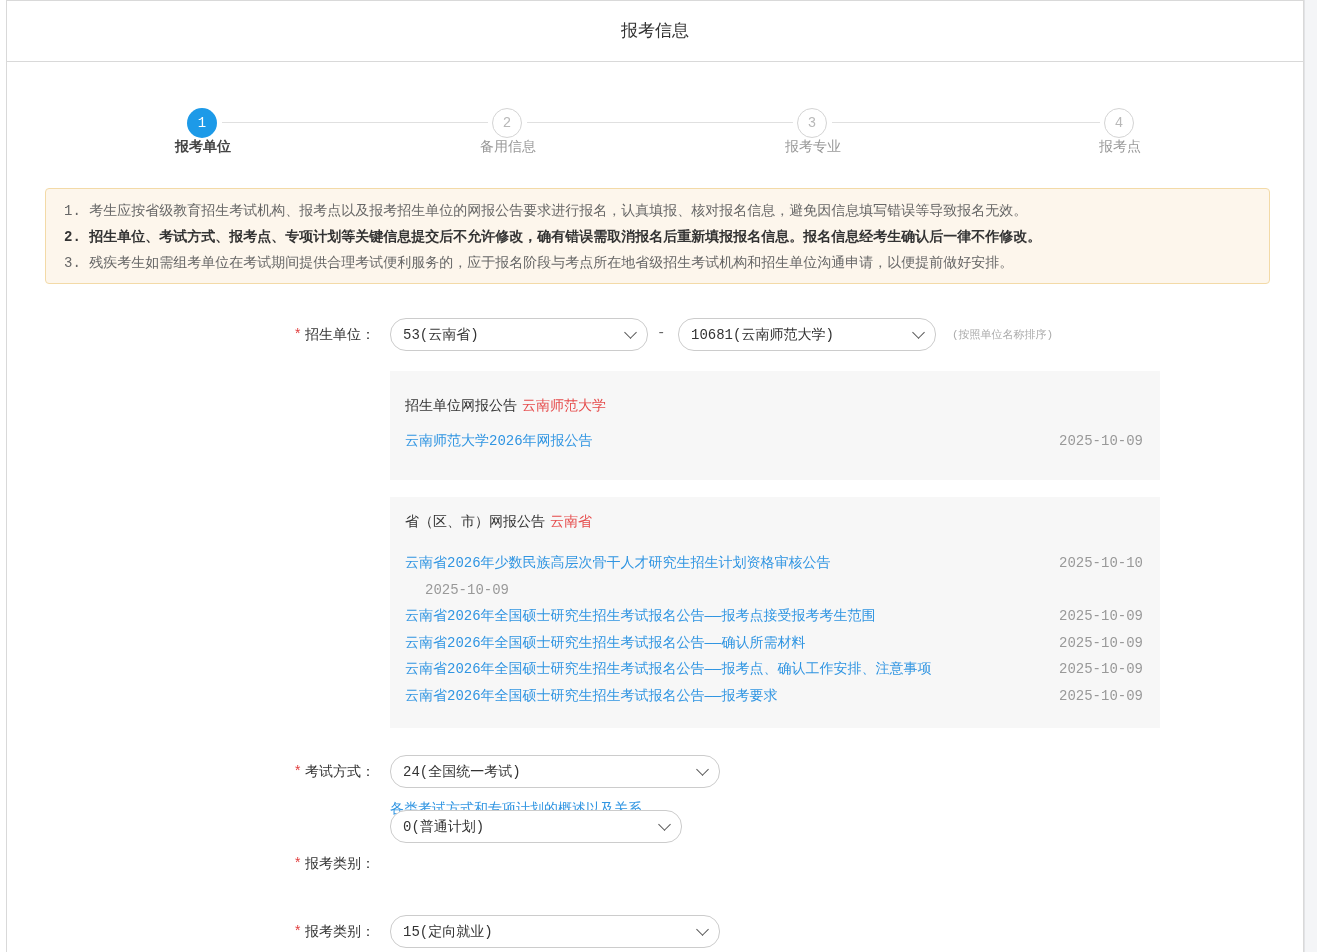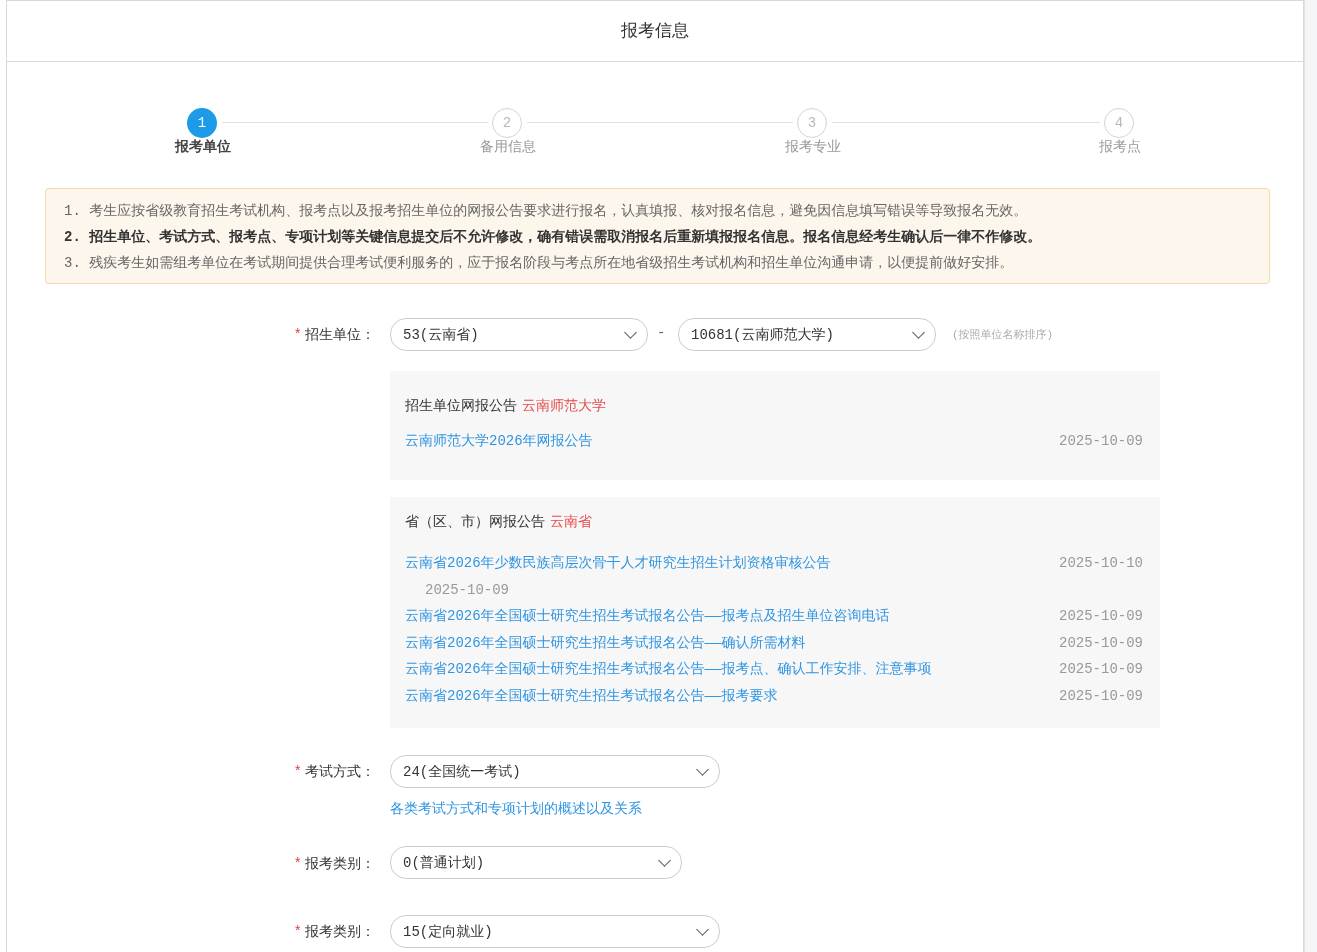--- a/index.html
+++ b/index.html
@@ -145,21 +145,21 @@
     </div>
     <div class="board-list" style="top:53px;">
       <div class="board-row">
         <a class="board-link">云南省2026年少数民族高层次骨干人才研究生招生计划资格审核公告</a>
         <span class="board-date">2025-10-10</span>
       </div>
       <div class="board-row">
         <span class="board-date">2025-10-09</span>
       </div>
       <div class="board-row">
-        <a class="board-link">云南省2026年全国硕士研究生招生考试报名公告——报考点及招生单位咨询电话</a>
+        <a class="board-link">云南省2026年全国硕士研究生招生考试报名公告——报考点接受报考考生范围</a>
         <span class="board-date">2025-10-09</span>
       </div>
       <div class="board-row">
         <a class="board-link">云南省2026年全国硕士研究生招生考试报名公告——确认所需材料</a>
         <span class="board-date">2025-10-09</span>
       </div>
       <div class="board-row">
         <a class="board-link">云南省2026年全国硕士研究生招生考试报名公告——报考点、确认工作安排、注意事项</a>
         <span class="board-date">2025-10-09</span>
       </div>
@@ -175,21 +175,21 @@
   </div>
   <div class="select" style="left:390px;top:755px;width:330px;">
     <span>24(全国统一考试)</span>
     <span class="chevron"></span>
   </div>
   <a class="help-link">各类考试方式和专项计划的概述以及关系</a>
 
   <div class="form-label" style="top:854px">
     <span class="star">*</span><span>报考类别：</span>
   </div>
-  <div class="select" style="left:390px;top:846px;width:292px;">
+  <div class="select" style="left:390px;top:810px;width:292px;">
     <span>0(普通计划)</span>
     <span class="chevron"></span>
   </div>
 
   <div class="form-label" style="top:922px">
     <span class="star">*</span><span>报考类别：</span>
   </div>
   <div class="select" style="left:390px;top:915px;width:330px;">
     <span>15(定向就业)</span>
     <span class="chevron"></span>

